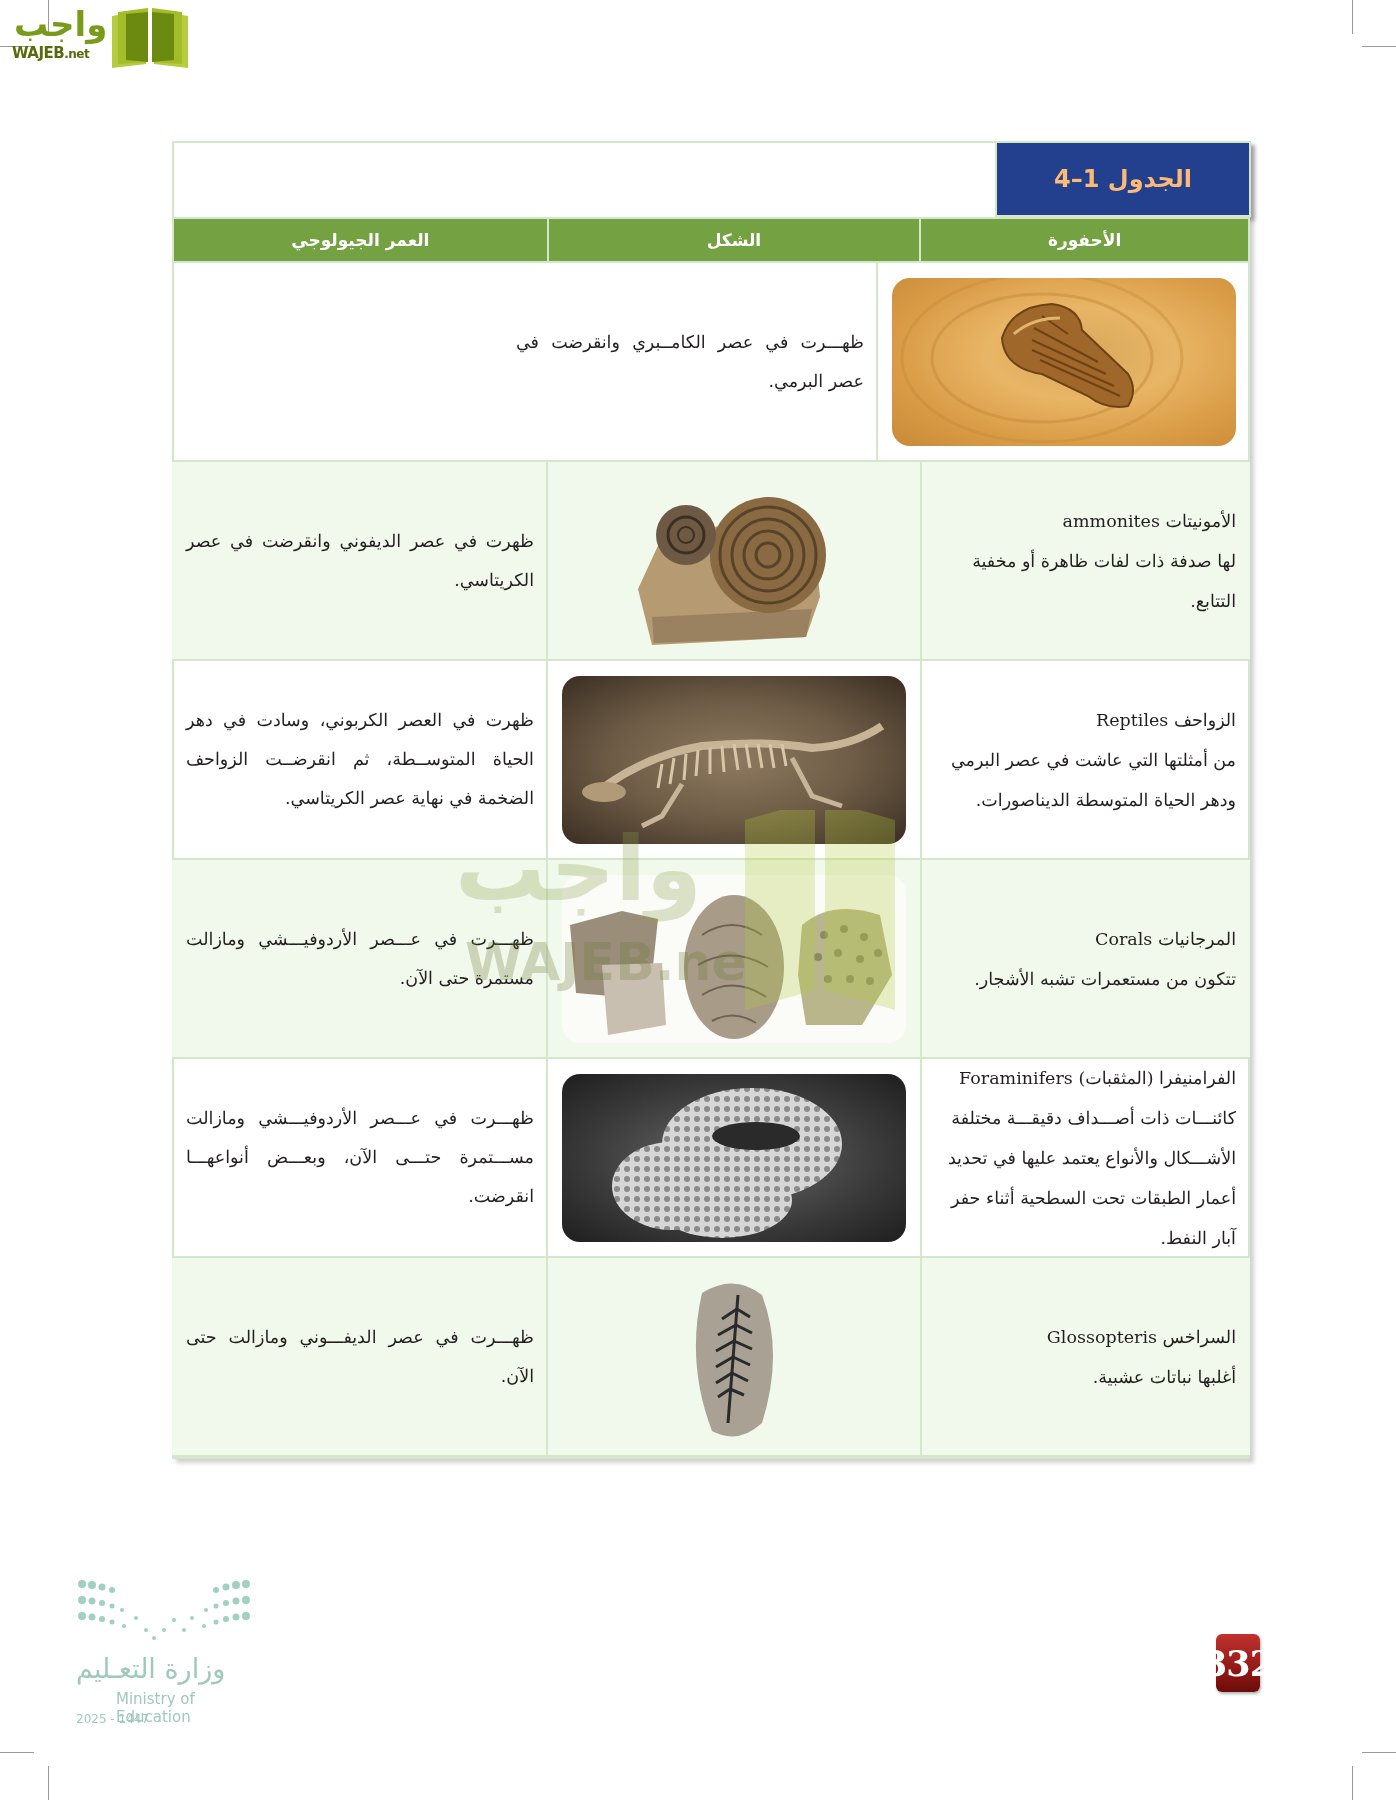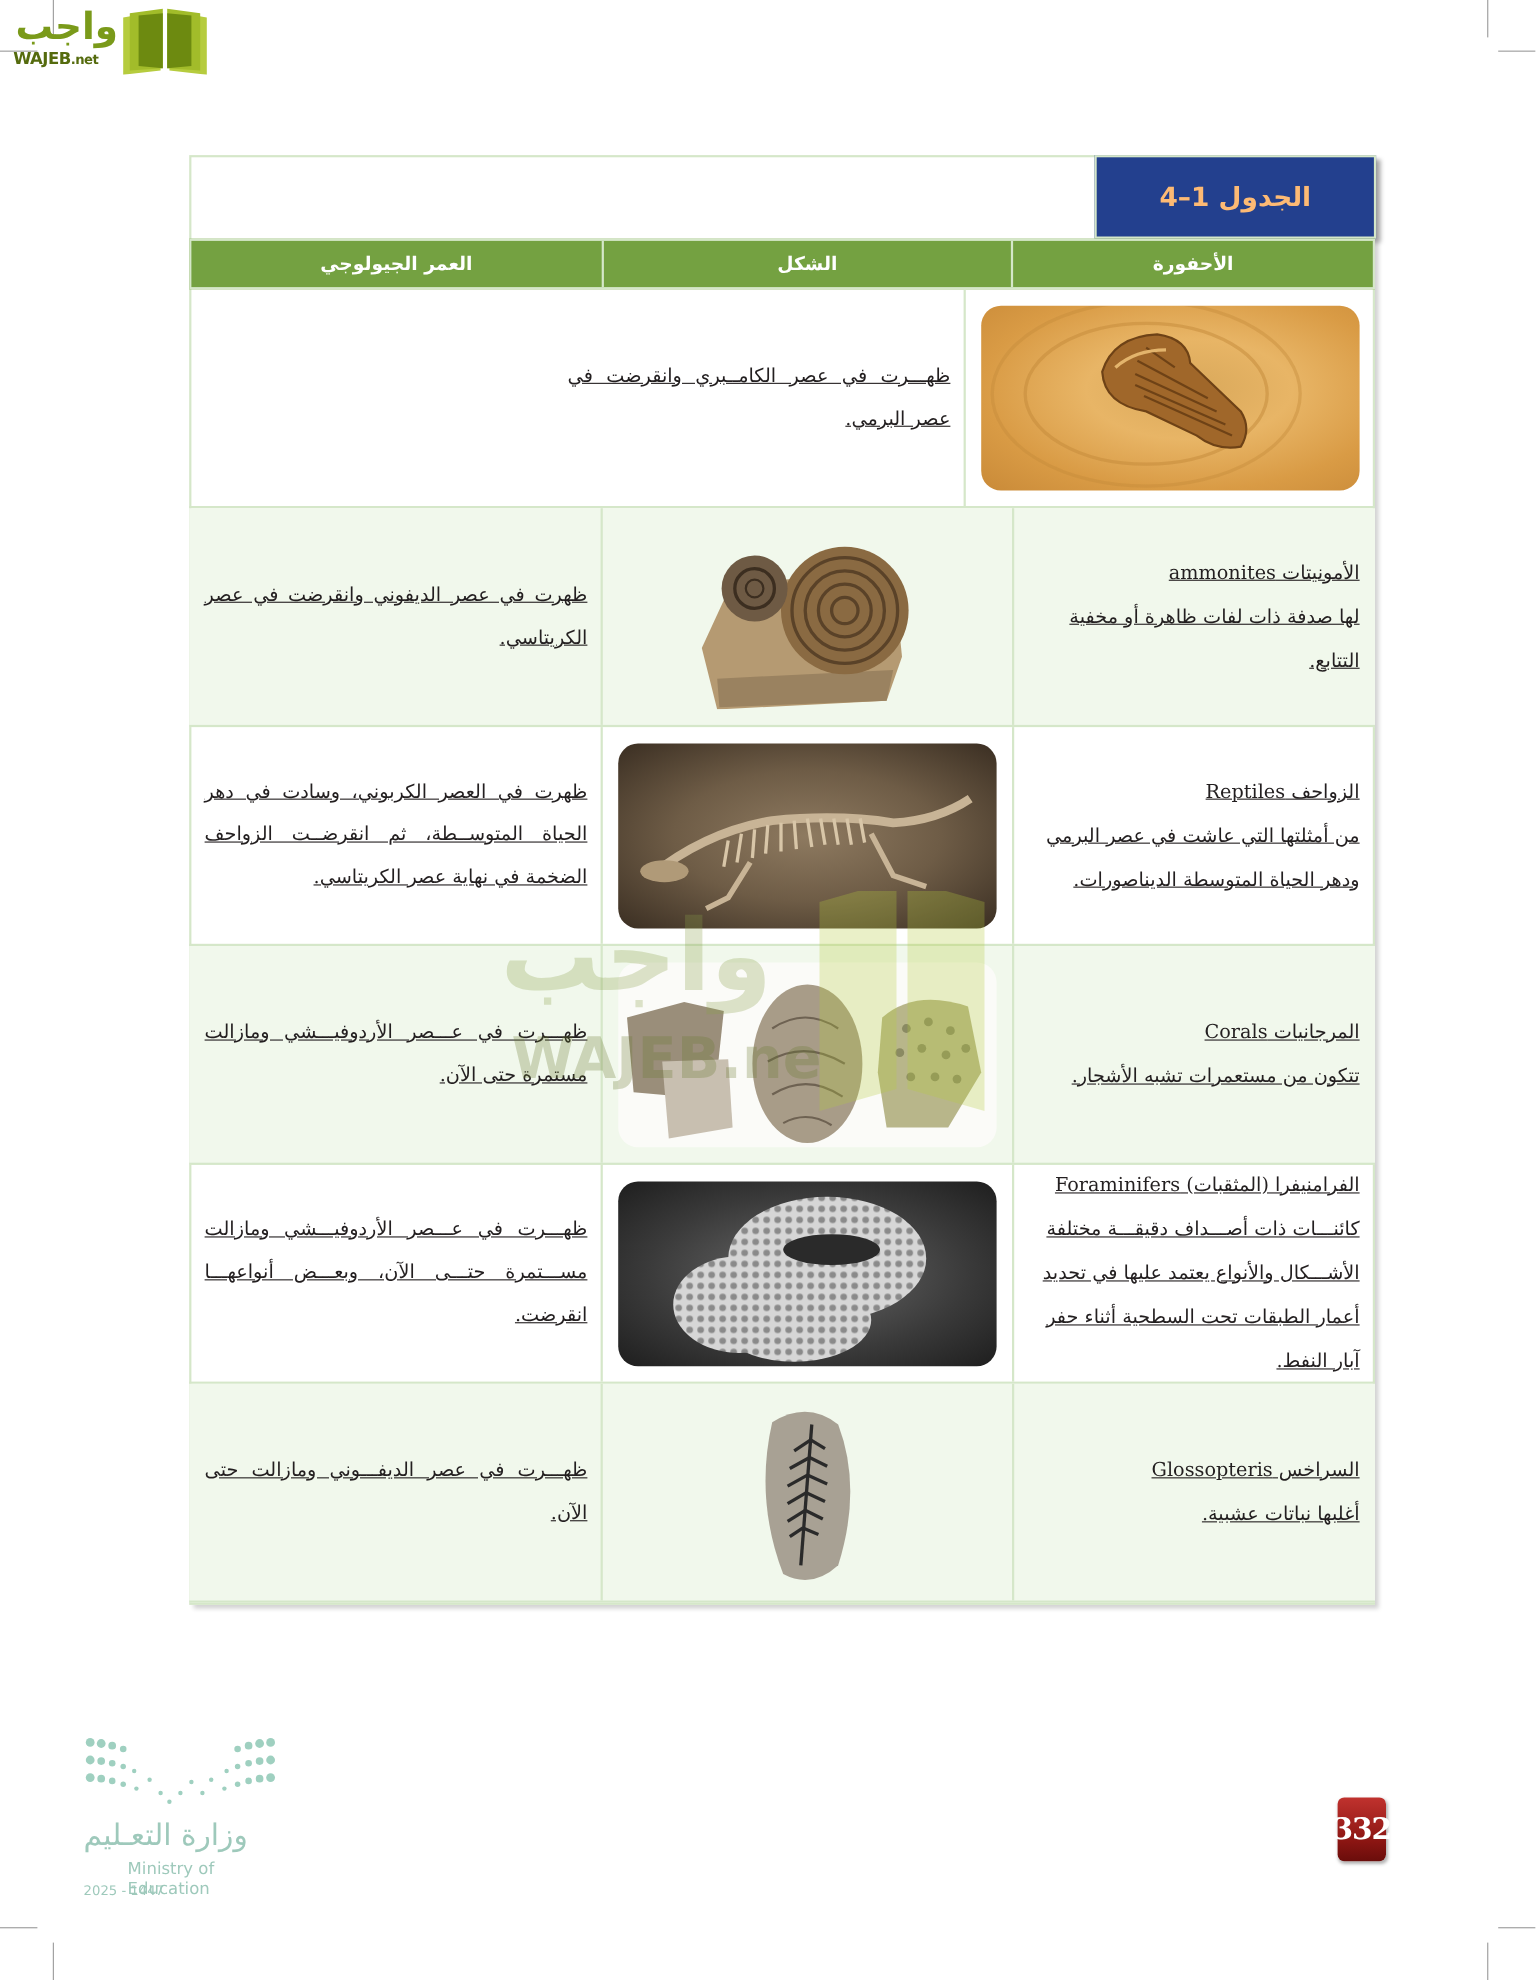--- a/index.html
+++ b/index.html
@@ -21,39 +21,39 @@
   .title-box { position: absolute; left: 995px; top: 141px; width: 256px; height: 76px; background: #23408e; border: 2px solid #d5e7c9; box-shadow: 4px 4px 4px rgba(0,0,0,0.25); color: #fdba74; font-family: "DejaVu Sans", sans-serif; font-weight: bold; font-size: 24px; display: flex; align-items: center; justify-content: center; direction: rtl; }
 
   .grid { position: absolute; left: 172px; top: 217px; width: 1078px; direction: rtl; }
   .hdr { display: flex; height: 46px; background: #74a141; border: 2px solid #d5e7c9; }
   .hdr div { color: #fff; font-family: "DejaVu Sans", sans-serif; font-weight: bold; font-size: 17px; display: flex; align-items: center; justify-content: center; border-left: 2px solid #d5e7c9; }
   .hdr div:last-child { border-left: none; }
   .c1 { width: 374px; } .c2 { width: 374px; } .c3 { width: 330px; }
 
   .row { display: flex; height: 199px; border-bottom: 2px solid #d5e7c9; }
   .row.alt { background: #f1f8ec; }
-  .row > div { border-left: 2px solid #d5e7c9; position: relative; text-decoration: underline; }
+  .row > div { border-left: 2px solid #d5e7c9; position: relative; }
   .row > div:last-child { border-left: none; }
 
   .fossil-cell { padding: 0 14px 0 10px; display: flex; flex-direction: column; justify-content: center; font-size: 17.5px; line-height: 40px; text-align: right; }
   .fossil-name { font-size: 17.5px; }
   .age-cell { padding: 0 12px 0 14px; display: flex; flex-direction: column; justify-content: center; font-size: 17.5px; line-height: 39px; text-align: justify; text-align-last: right; }
 
   .img-cell { display: flex; align-items: center; justify-content: center; }
   .pic { width: 344px; height: 168px; border-radius: 18px; overflow: hidden; position: relative; }
 
   
   .watermark { position: absolute; left: 455px; top: 810px; width: 500px; height: 200px; pointer-events: none; opacity: 0.28; }
 
   
   .moe { position: absolute; left: 76px; top: 1578px; width: 180px; height: 160px; }
   .moe-ar { position: absolute; left: 0; top: 75px; font-family: "DejaVu Sans", sans-serif; font-size: 27px; color: #9ec9bb; direction: rtl; width: 172px; text-align: left; letter-spacing: 1px; }
   .moe-en { position: absolute; left: 0; top: 112px; font-family: "DejaVu Sans", sans-serif; font-size: 15px; color: #9ec9bb; margin-left: 40px; }
   .moe-yr { position: absolute; left: 0; top: 134px; font-family: "DejaVu Sans", sans-serif; font-size: 12px; color: #9ec9bb; }
-  .page-num { position: absolute; left: 1216px; top: 1634px; width: 44px; height: 58px; border-radius: 6px; background: linear-gradient(#c0322e, #8a1512 70%, #6a0d0b); color: #fff; font-family: "DejaVu Serif", serif; font-weight: bold; font-size: 27px; display: flex; align-items: center; justify-content: center; letter-spacing: -1px; box-shadow: 1px 2px 3px rgba(0,0,0,0.3); }
+  .page-num { position: absolute; left: 1216px; top: 1634px; width: 44px; height: 58px; border-radius: 6px; background: linear-gradient(#c0322e, #8a1512 70%, #6a0d0b); color: #fff; font-family: "DejaVu Serif", serif; font-weight: bold; font-size: 35px; display: flex; align-items: center; justify-content: center; letter-spacing: -1px; box-shadow: 1px 2px 3px rgba(0,0,0,0.3); }
 </style>
 </head>
 <body>
 
 <div class="crop" style="left:48px;top:0;width:1px;height:34px;"></div>
 <div class="crop" style="left:0;top:46px;width:34px;height:1px;"></div>
 <div class="crop" style="left:1352px;top:0;width:1px;height:34px;"></div>
 <div class="crop" style="left:1362px;top:46px;width:34px;height:1px;"></div>
 <div class="crop" style="left:48px;top:1766px;width:1px;height:34px;"></div>
 <div class="crop" style="left:0;top:1752px;width:34px;height:1px;"></div>

